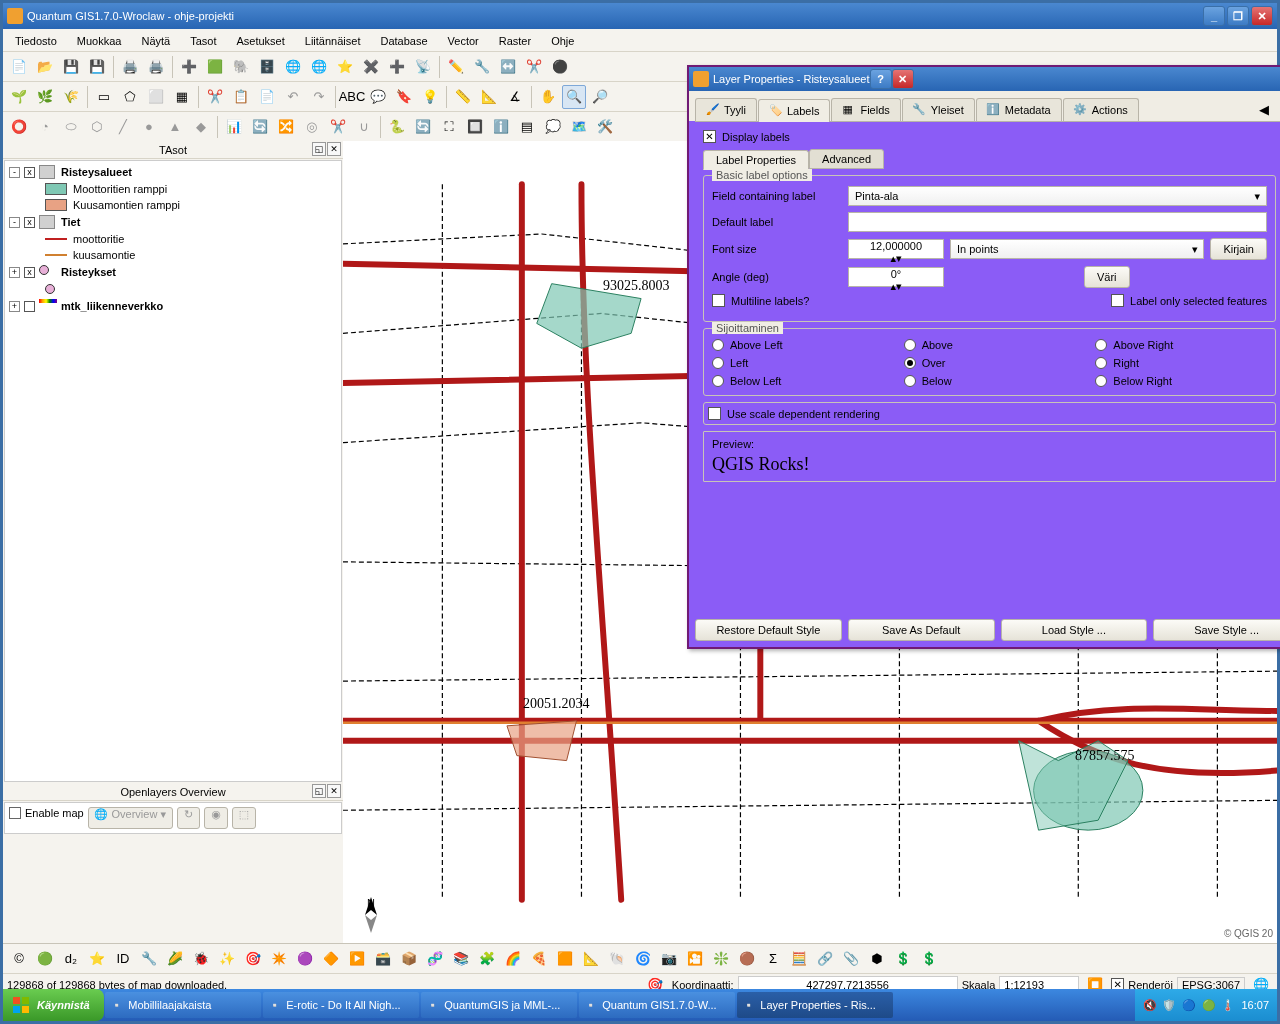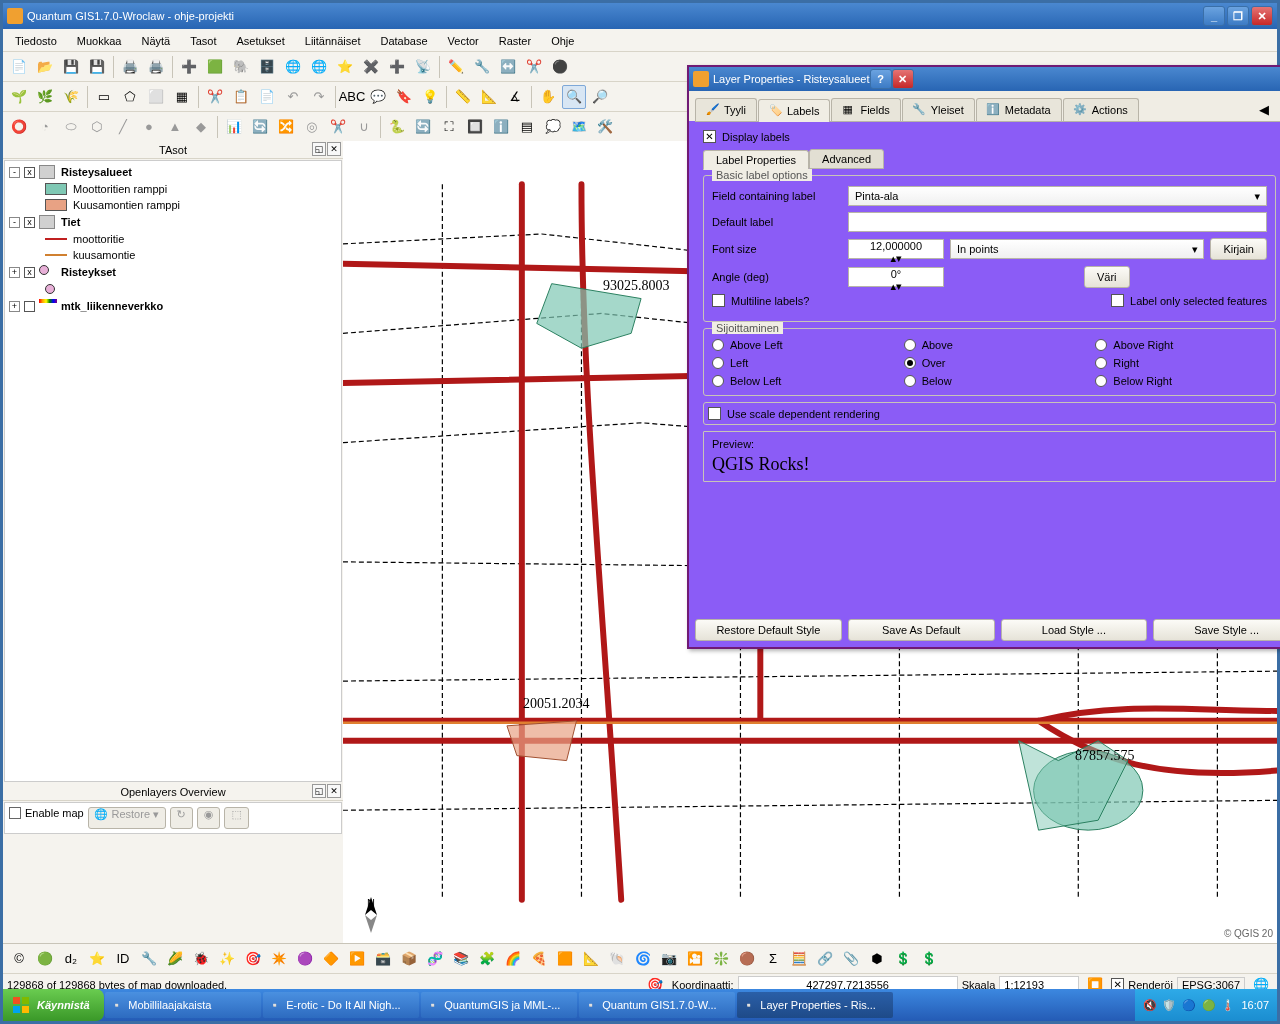--- a/index.html
+++ b/index.html
@@ -278,21 +278,21 @@
           <div class="dock-title">
             <span>Openlayers Overview</span>
             <div class="dock-btns">
               <div class="dock-btn">◱</div>
               <div class="dock-btn">✕</div>
             </div>
           </div>
           <div class="ov-body">
             <div class="ov-chk"></div>
             <span>Enable map</span>
-            <div class="ov-sel">🌐 <span>Restore</span> ▾</div>
+            <div class="ov-sel">🌐 <span>Overview</span> ▾</div>
             <div class="ov-btn">↻</div>
             <div class="ov-btn">◉</div>
             <div class="ov-btn">⬚</div>
           </div>
         </div>
       </div>
 
       <div class="map-area">
         <svg class="map-svg" viewBox="0 0 940 720">
           <rect width="940" height="720" fill="#fff"></rect>

